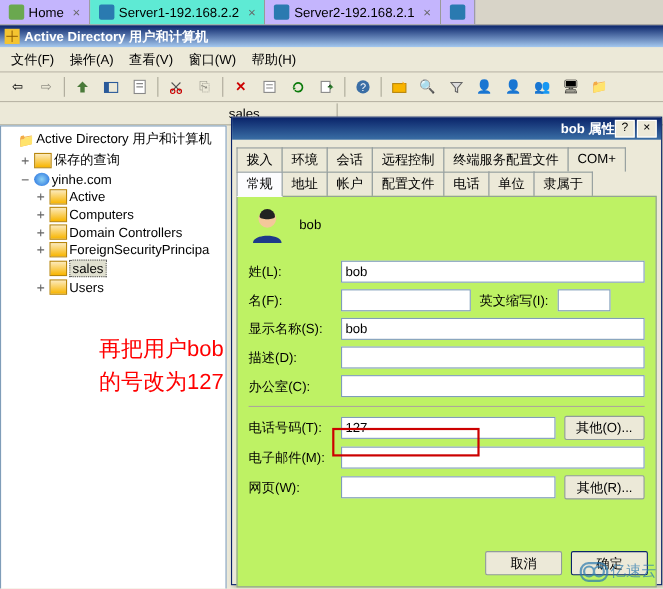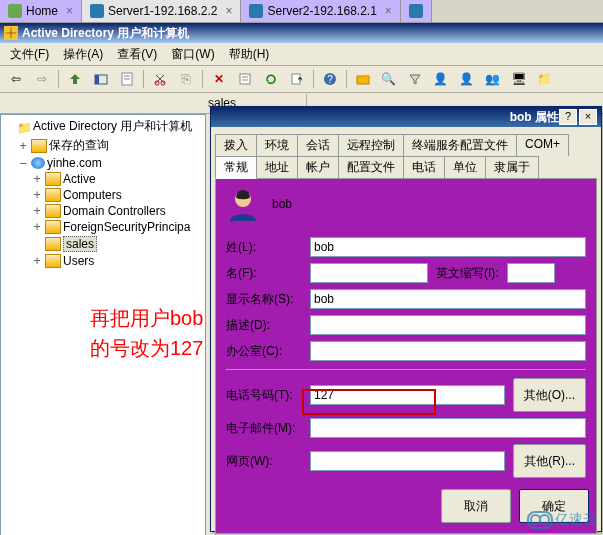--- a/index.html
+++ b/index.html
@@ -1,18 +1,18 @@
 <!DOCTYPE html>
 <html><head>
 <meta charset="utf-8">
 <style>
   body{margin:0;font-family:"Microsoft YaHei",SimSun,Arial,sans-serif;font-size:12px;background:#ece9d8;width:603px;height:535px;overflow:hidden;position:relative}
   .tabbar{background:#d8d4c8;height:22px;display:flex;align-items:center;border-bottom:1px solid #999}
   .tb-tab{display:flex;align-items:center;gap:4px;padding:2px 8px;border-right:1px solid #999;height:18px;background:#c4b5fd}
-  .tb-tab.active{background:#e5e5e5}
+  .tb-tab.active{background:#5eead4}
   .tb-tab .ico{width:14px;height:14px;border-radius:2px}
   .tb-close{margin-left:4px;color:#666}
   .titlebar{background:linear-gradient(#0a246a,#a6caf0);color:#fff;height:20px;display:flex;align-items:center;padding:0 4px;font-weight:bold}
   .titlebar .ico{width:14px;height:14px;margin-right:4px}
   .menubar{background:#ece9d8;height:22px;display:flex;align-items:center;padding:0 4px;gap:2px;border-bottom:1px solid #aca899}
   .menubar span{padding:2px 6px}
   .toolbar{background:#ece9d8;height:26px;display:flex;align-items:center;padding:0 4px;gap:2px;border-bottom:1px solid #aca899}
   .tbtn{width:22px;height:22px;display:flex;align-items:center;justify-content:center;border:1px solid transparent}
   .sep{width:1px;height:18px;background:#aca899;margin:0 2px}
   .statusrow{background:#ece9d8;height:20px;display:flex;align-items:center;border-bottom:1px solid #aca899}
@@ -25,27 +25,27 @@
   .folder{background:linear-gradient(#fceabb,#f8b500);border:1px solid #b8860b}
   .globe{background:radial-gradient(circle,#8fd3f4,#1e69de);border-radius:50%}
   .sel{background:#e0e0d0;border:1px dotted #666;padding:0 2px}
   .dialog{position:absolute;left:210px;top:106px;width:390px;height:424px;background:#ece9d8;border:1px solid #0a246a;box-shadow:2px 2px 4px rgba(0,0,0,.3)}
   .dlg-title{background:linear-gradient(#0a246a,#3a6ea5);color:#fff;height:20px;display:flex;align-items:center;justify-content:flex-end;padding:0 4px;font-weight:bold}
   .dlg-help{background:#ece9d8;color:#000;width:16px;height:14px;text-align:center;border:1px solid #fff;font-weight:normal;font-size:11px;line-height:13px}
   .tabs{display:flex;padding-top:6px;padding-left:4px}
   .tab{background:#ece9d8;border:1px solid #919b9c;border-bottom:none;padding:2px 8px;margin-right:-1px;position:relative;top:1px;font-size:12px}
   .tab.active{background:#fcfcfe;border-bottom:1px solid #fcfcfe;z-index:2}
   .tabrow2{display:flex;padding-left:4px}
-  .tabbody{margin:0 4px 4px 4px;background:#a21caf;border:1px solid #919b9c;height:338px;padding:8px 10px;position:relative}
+  .tabbody{margin:0 4px 4px 4px;background:#bef264;border:1px solid #919b9c;height:338px;padding:8px 10px;position:relative}
   .userhead{display:flex;align-items:center;gap:12px;margin-bottom:16px}
   .userico{width:34px;height:34px}
   .row{display:flex;align-items:center;margin:6px 0;gap:8px}
   .lbl{width:76px}
   .inp{border:1px solid #7f9db9;background:#fff;height:18px;padding:0 3px;font-size:12px;font-family:inherit}
-  .btn{background:#ece9d8;border:1px solid #919b9c;border-radius:2px;height:34px;padding:0 10px;font-size:12px;font-family:inherit}
+  .btn{background:#ece9d8;border:1px solid #919b9c;border-radius:2px;height:22px;padding:0 10px;font-size:12px;font-family:inherit}
   .hr{height:1px;background:#aca899;margin:8px 0}
   .red-annot{position:absolute;color:#ff0000;font-size:20px;font-weight:normal;pointer-events:none;line-height:1.5}
   .red-box{position:absolute;border:2px solid #cc0000;pointer-events:none}
   .dlg-btns{position:absolute;bottom:8px;right:12px;display:flex;gap:8px}
   .watermark{position:absolute;right:6px;bottom:6px;opacity:.7;display:flex;align-items:center;gap:2px;color:#2a7ab0;font-size:14px}
   .wm-ico{width:22px;height:14px;border:2px solid #2a7ab0;border-radius:8px;position:relative}
   .wm-ico:before,.wm-ico:after{content:"";position:absolute;width:7px;height:7px;border:2px solid #2a7ab0;border-radius:50%;top:1px}
   .wm-ico:before{left:1px}.wm-ico:after{right:1px}
 </style>
 </head>

